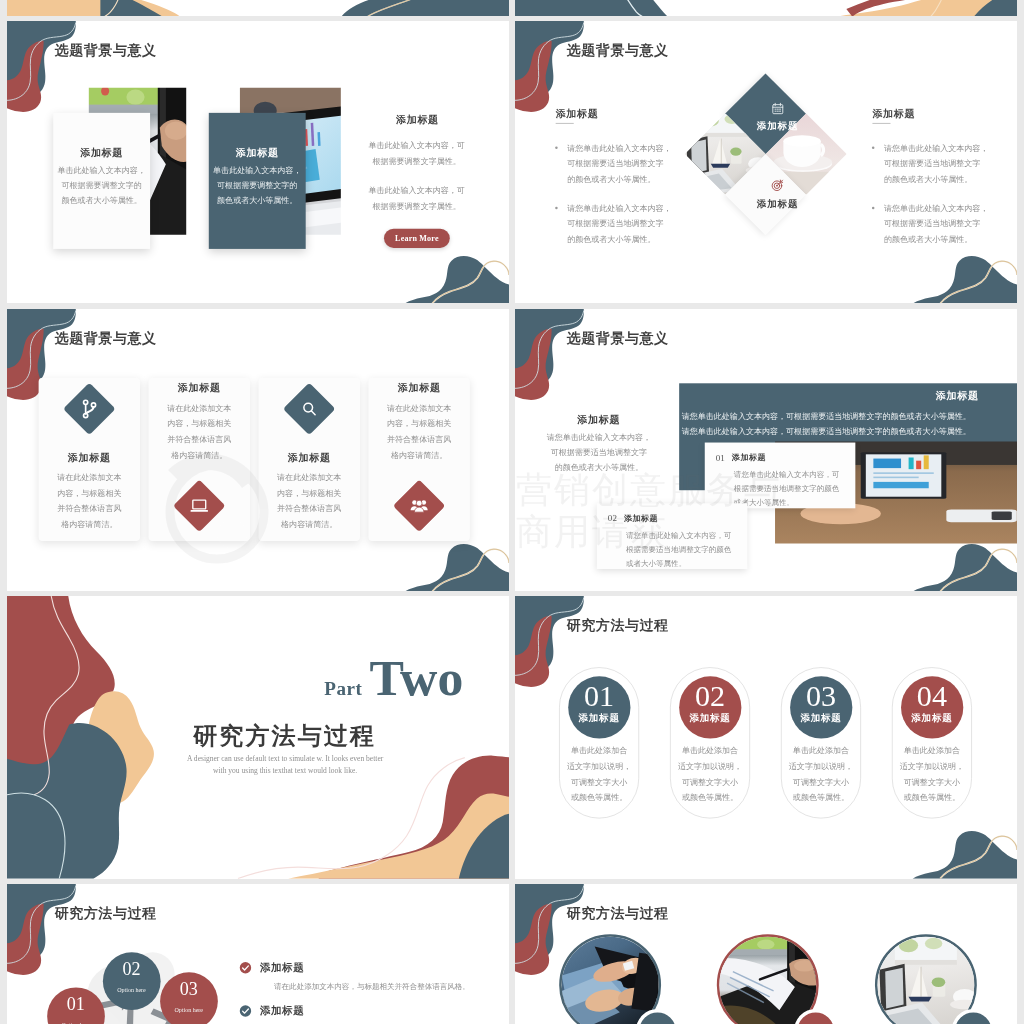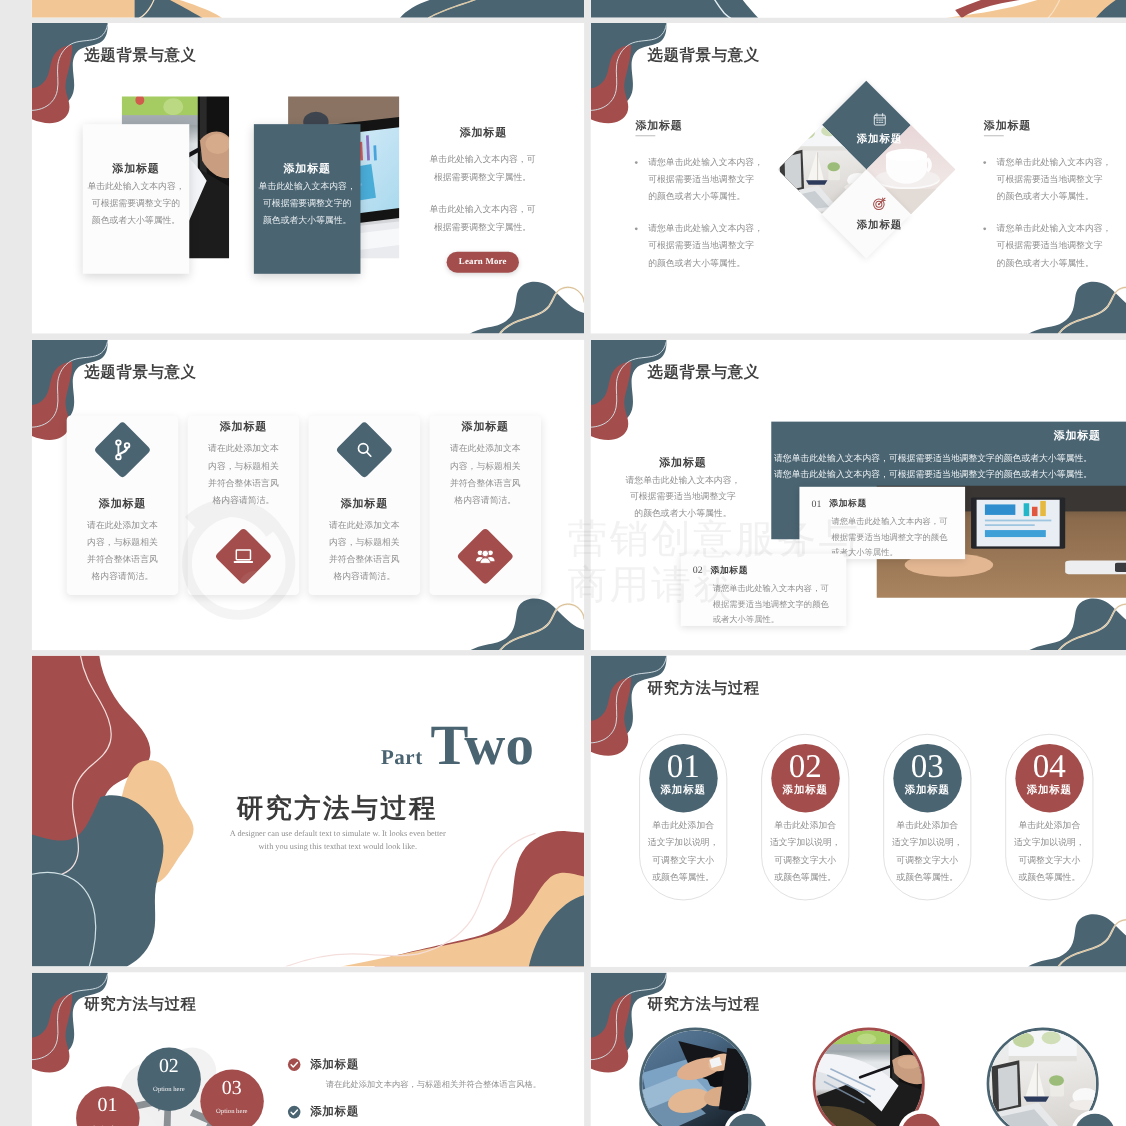--- a/index.html
+++ b/index.html
@@ -1,19 +1,19 @@
 <!DOCTYPE html>
 <html><head>
 <meta charset="utf-8">
 <style>
   html,body{margin:0;padding:0;}
   body{width:1024px;height:1024px;background:#e9e9e9;overflow:hidden;
        font-family:"Liberation Sans",sans-serif;}
   .page{position:absolute;left:0;top:0;width:1024px;height:1024px;background:#e9e9e9;}
-  .slide{position:absolute;background:#fff;overflow:hidden;margin-left:22px;}
+  .slide{position:absolute;background:#fff;overflow:hidden;}
   .sc{position:absolute;left:0;top:0;width:1000px;height:563px;transform-origin:0 0;
       background:#fff;overflow:hidden;}
   svg.deco{position:absolute;left:0;top:0;width:1000px;height:563px;pointer-events:none;}
   .ttl{position:absolute;font-family:"Liberation Serif",serif;font-weight:700;
        color:#3f3f3f;white-space:nowrap;letter-spacing:1px;}
   .srf{font-family:"Liberation Serif",serif;}
   .abs{position:absolute;}
   .wmwrap{position:absolute;left:0;top:0;width:1024px;height:1024px;pointer-events:none;
           overflow:hidden;}
 </style>

